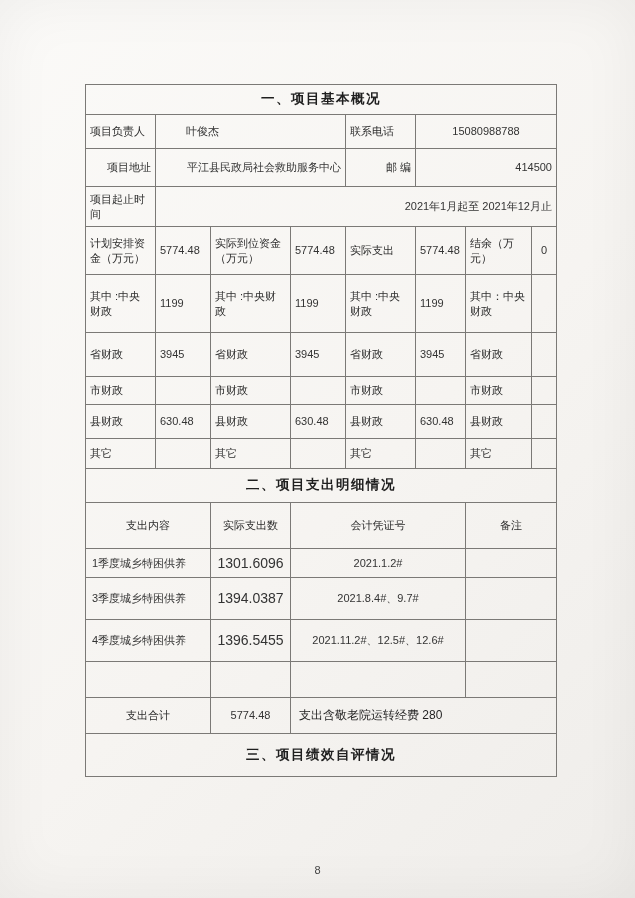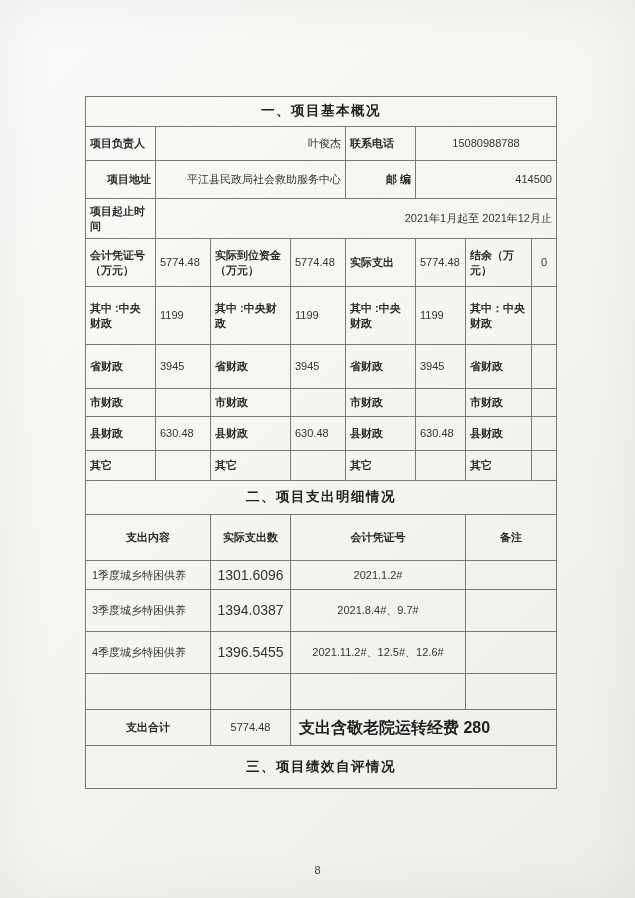--- a/index.html
+++ b/index.html
@@ -7,42 +7,42 @@
     width:635px;height:898px;overflow:hidden;position:relative;
     background:#e9e7e4;
     font-family:"Liberation Sans","DejaVu Sans",sans-serif;
   }
   .sheet{
     position:absolute;inset:0;
     background:linear-gradient(135deg,#fbfaf8 0%,#f6f4f1 55%,#efedea 100%);
     box-shadow:inset 0 0 60px rgba(0,0,0,0.05);
   }
   table.form{
-    position:absolute;left:85px;top:96px;
+    position:absolute;left:85px;top:84px;
     border-collapse:collapse;table-layout:fixed;width:471px;
   }
   td{
     box-sizing:border-box;
     border:1px solid #7b7976;
     font-size:11px;color:#333;
     padding:2px 4px;
     vertical-align:middle;
     overflow:hidden;
     line-height:1.35;
     word-break:break-all;
   }
   td.title{
     text-align:center;font-weight:bold;font-size:13.5px;color:#1f1f1f;
     letter-spacing:1.5px;
   }
-  td.lbl{font-weight:700;color:#2c2c2c;}
+  td.lbl{font-weight:400;color:#2c2c2c;}
   td.center{text-align:center;}
   td.num{font-size:14px;}
-  td.boldnote{font-weight:bold;font-size:16px;color:#1f1f1f;}
-  .pad30{padding-left:30px;text-align:right;}
+  td.boldnote{font-weight:normal;font-size:12px;color:#1f1f1f;}
+  .pad30{padding-left:30px;}
   .pad6{padding-left:6px;}
   .pad58{padding-left:58px;text-align:right;}
   .pad8{padding-left:8px;}
   tr.h28>td{height:28px;} tr.h30>td{height:30px;} tr.h31>td{height:29px;}
   tr.h33>td{height:42px;} tr.h34>td{height:34px;} tr.h35>td{height:43px;}
   tr.h36>td{height:36px;} tr.h38>td{height:38px;text-align:right;} tr.h40>td{height:40px;}
   tr.h44>td{height:44px;} tr.h46>td{height:46px;} tr.h48>td{height:48px;}
   tr.h58>td{height:58px;}
   .page-num{
     position:absolute;bottom:22px;left:0;width:100%;
@@ -84,21 +84,21 @@
       <td class="lbl">邮  编</td>
       <td colspan="3" class="center">414500</td>
     </tr>
 
     <tr class="h40">
       <td class="lbl">项目起止时间</td>
       <td colspan="7" class="pad58">2021年1月起至 2021年12月止</td>
     </tr>
 
     <tr class="h48">
-      <td class="lbl">会计凭证号（万元）</td>
+      <td class="lbl">计划安排资金（万元）</td>
       <td>5774.48</td>
       <td class="lbl">实际到位资金（万元）</td>
       <td>5774.48</td>
       <td class="lbl">实际支出</td>
       <td>5774.48</td>
       <td class="lbl">结余（万元）</td>
       <td class="center">0</td>
     </tr>
 
     <tr class="h58">

